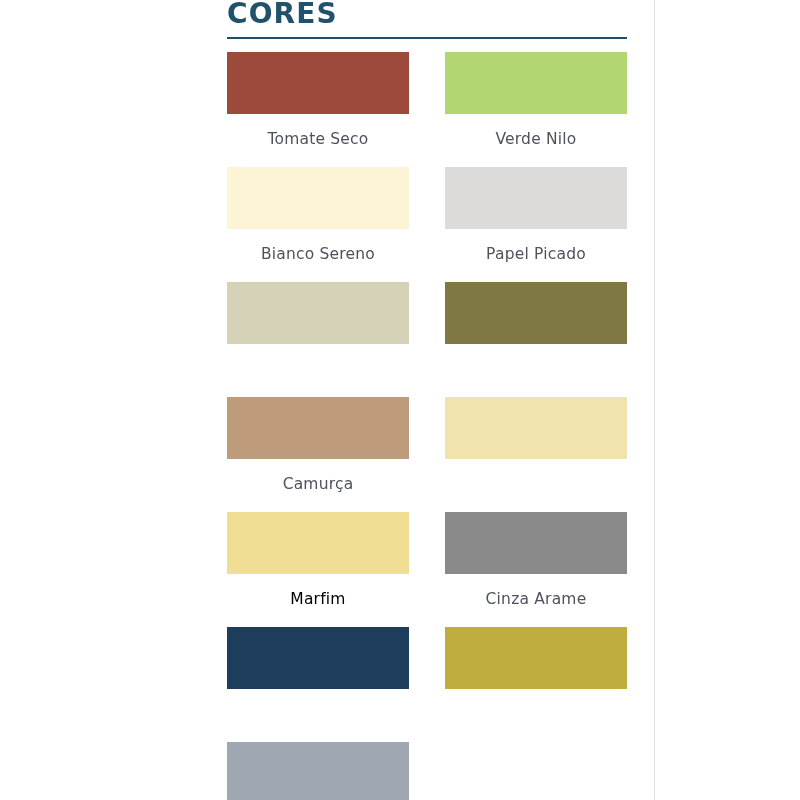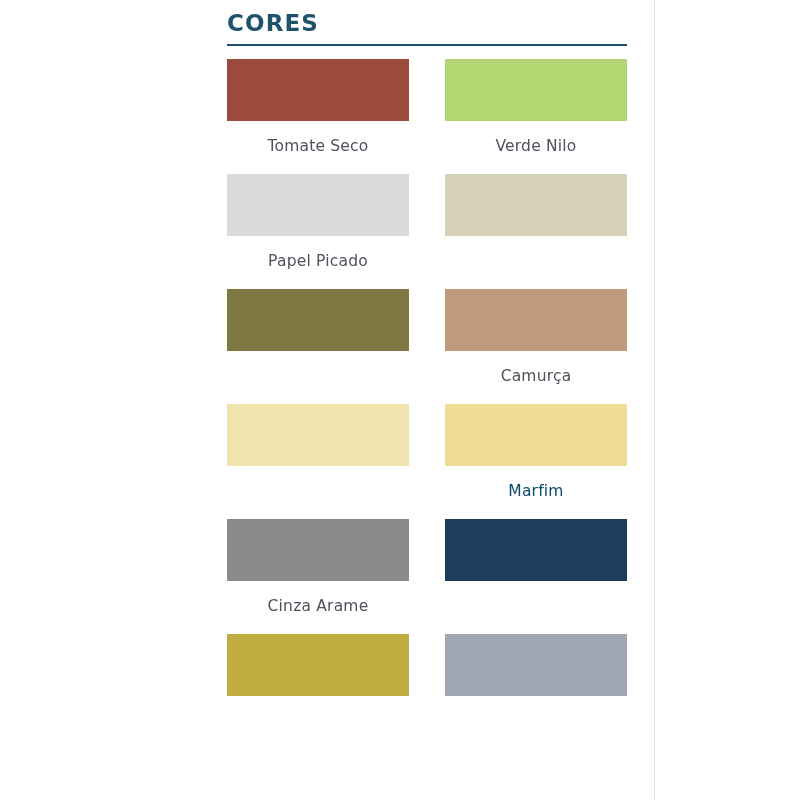--- a/index.html
+++ b/index.html
@@ -32,26 +32,26 @@
   .sheet {
     position: absolute;
     left: 227px;
     top: 0;
     width: 400px;
     height: 800px;
     background: #ffffff;
   }
 
   .section-title {
-    font-size: 23px;
+    font-size: 28px;
     font-weight: bold;
     letter-spacing: 1.1px;
     color: #20526c;
     line-height: 1;
-    padding-top: 12px;
+    padding-top: 0;
     margin: 0;
     font-family: "DejaVu Sans", "Liberation Sans", sans-serif;
   }
 
   .title-rule {
     margin-top: 9px;
     height: 2px;
     width: 400px;
     background: #1d4f6b;
   }
@@ -105,39 +105,43 @@
     <div class="swatch-grid">
         <div class="swatch-cell">
           <span class="swatch-chip" style="background-color: rgb(156, 74, 60);"></span>
           <span class="swatch-label" style="color: rgb(77, 82, 92);">Tomate Seco</span>
         </div>
         <div class="swatch-cell">
           <span class="swatch-chip" style="background-color: rgb(178, 214, 113);"></span>
           <span class="swatch-label" style="color: rgb(77, 82, 92);">Verde Nilo</span>
         </div>
         <div class="swatch-cell">
+          <span class="swatch-chip" style="background-color: rgb(253, 243, 213);"></span>
+          <span class="swatch-label" style="color: rgb(77, 82, 92);">Bianco Sereno</span>
+        </div>
+        <div class="swatch-cell">
           <span class="swatch-chip" style="background-color: rgb(220, 219, 217);"></span>
           <span class="swatch-label" style="color: rgb(77, 82, 92);">Papel Picado</span>
         </div>
         <div class="swatch-cell">
           <span class="swatch-chip" style="background-color: rgb(214, 210, 184);"></span>
         </div>
         <div class="swatch-cell">
           <span class="swatch-chip" style="background-color: rgb(128, 120, 67);"></span>
         </div>
         <div class="swatch-cell">
           <span class="swatch-chip" style="background-color: rgb(190, 155, 123);"></span>
           <span class="swatch-label" style="color: rgb(77, 82, 92);">Camurça</span>
         </div>
         <div class="swatch-cell">
           <span class="swatch-chip" style="background-color: rgb(240, 227, 174);"></span>
         </div>
         <div class="swatch-cell">
           <span class="swatch-chip" style="background-color: rgb(240, 222, 148);"></span>
-          <span class="swatch-label" style="color: #0c4a6e;">Marfim</span>
+          <span class="swatch-label" style="color: #000000;">Marfim</span>
         </div>
         <div class="swatch-cell">
           <span class="swatch-chip" style="background-color: rgb(138, 138, 138);"></span>
           <span class="swatch-label" style="color: rgb(77, 82, 92);">Cinza Arame</span>
         </div>
         <div class="swatch-cell">
           <span class="swatch-chip" style="background-color: rgb(30, 61, 92);"></span>
         </div>
         <div class="swatch-cell partial">
           <span class="swatch-chip" style="background-color: rgb(191, 174, 63);"></span>

